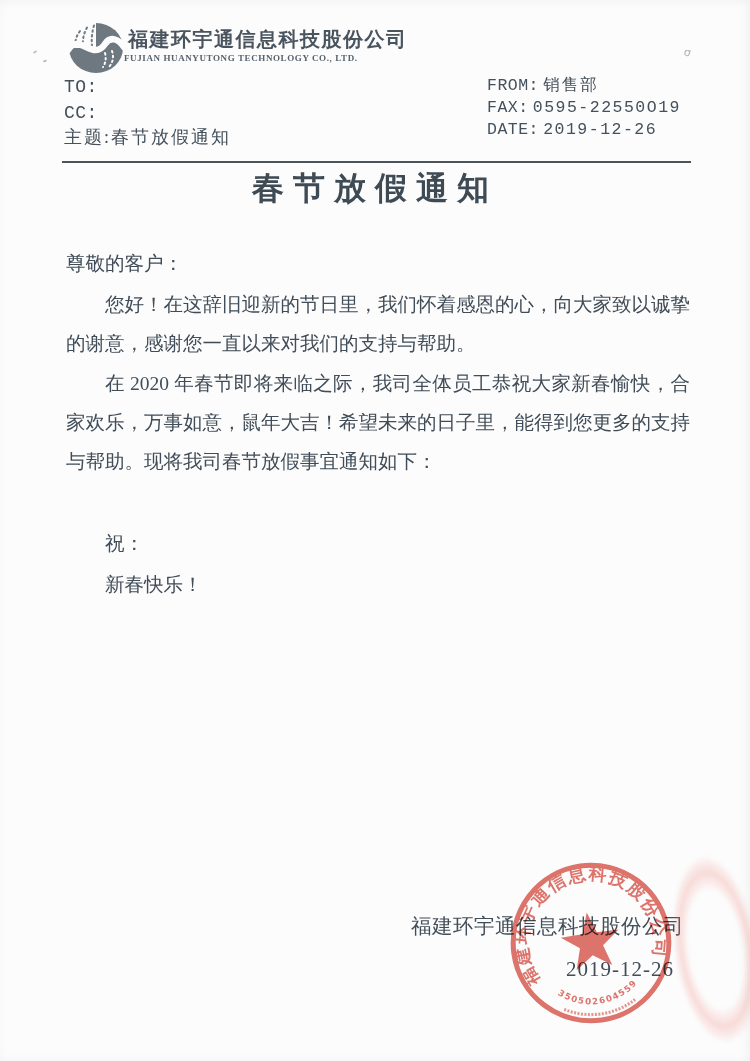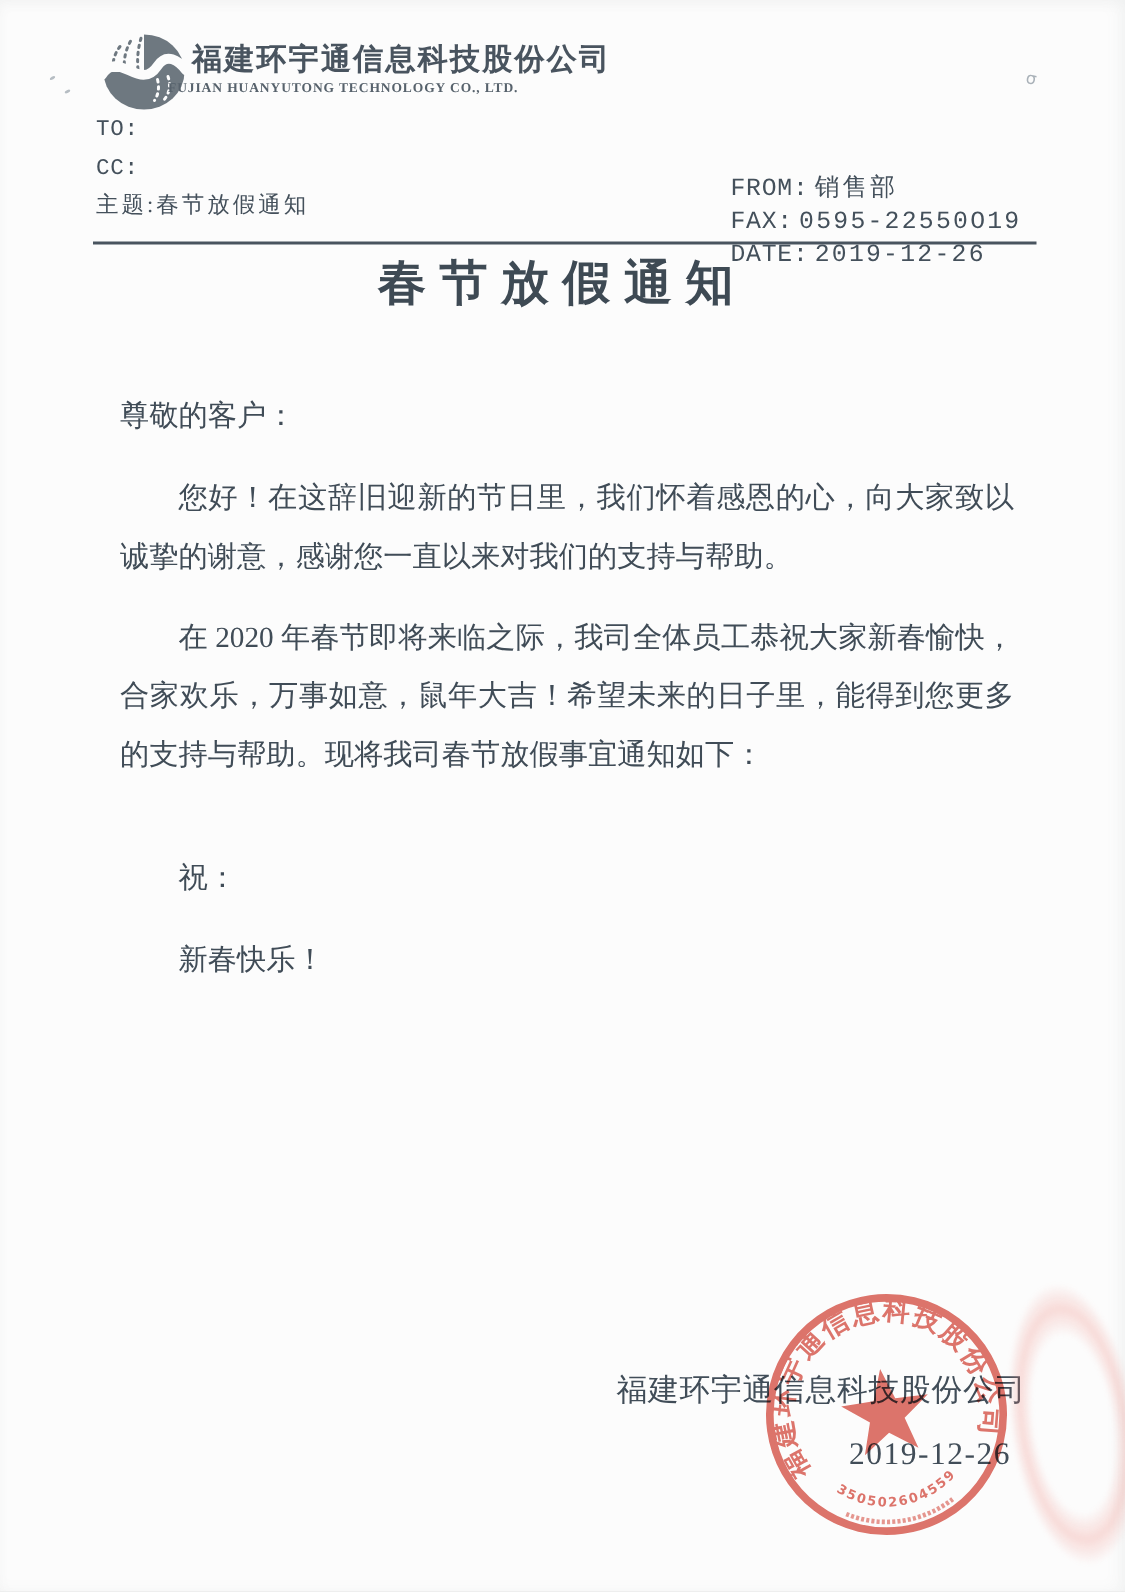--- a/index.html
+++ b/index.html
@@ -10,42 +10,42 @@
     color:#404c57;
     box-shadow:inset -4px 0 10px rgba(120,130,140,0.06), inset 0 3px 8px rgba(120,130,140,0.04);
   }
   
   .logo-icon{position:absolute;left:66px;top:20px;width:60px;height:56px;}
   .company-cn{
     position:absolute;left:128px;top:26px;font-size:20px;font-weight:700;
     letter-spacing:1.5px;color:#49545f;white-space:nowrap;
   }
   .company-en{
-    position:absolute;left:112px;top:53px;font-size:9px;font-weight:700;
+    position:absolute;left:124px;top:53px;font-size:9px;font-weight:700;
     letter-spacing:0.6px;color:#57626c;white-space:nowrap;
   }
-  .meta-left{position:absolute;left:64px;top:74px;font-size:15px;color:#44505b;}
+  .meta-left{position:absolute;left:64px;top:74px;font-size:18px;color:#44505b;}
   .meta-left .row{height:25.5px;line-height:25.5px;white-space:nowrap;}
-  .meta-right{position:absolute;left:487px;top:74px;font-size:16.5px;color:#44505b;margin-top:40px;}
+  .meta-right{position:absolute;left:487px;top:74px;font-size:16.5px;color:#44505b;}
   .meta-right .row{height:22px;line-height:22px;white-space:nowrap;}
   .m-label{font-family:"Liberation Mono","DejaVu Sans Mono",monospace;letter-spacing:0.5px;}
   .m-value{letter-spacing:1.5px;font-family:"Liberation Mono","DejaVu Sans Mono",monospace;}
   .m-value.cjk{font-family:"Liberation Serif","DejaVu Serif",serif;letter-spacing:2px;}
   .rule{position:absolute;left:62px;top:161px;width:629px;height:0;
         border-top:2px solid #49545f;}
   .doc-title{
     position:absolute;left:0;top:167px;width:750px;text-align:center;
     font-size:32px;font-weight:600;letter-spacing:9px;color:#3e4a54;margin:0;
   }
   
   .body-text{
     position:absolute;left:64px;top:243px;width:628px;
     font-size:19.5px;line-height:38.8px;text-align:justify;
   }
-  .body-text p{margin:16px;text-indent:2em;}
+  .body-text p{margin:2px;text-indent:2em;}
   .body-text .salutation{text-indent:0;}
   .wishes{margin-top:43px;}
   .wishes p{text-indent:2em;}
   
   .sig-company{
     position:absolute;left:411px;top:912px;font-size:20.5px;
     letter-spacing:0.5px;color:#414d58;white-space:nowrap;
   }
   .sig-date{
     position:absolute;left:566px;top:957px;font-size:21px;

